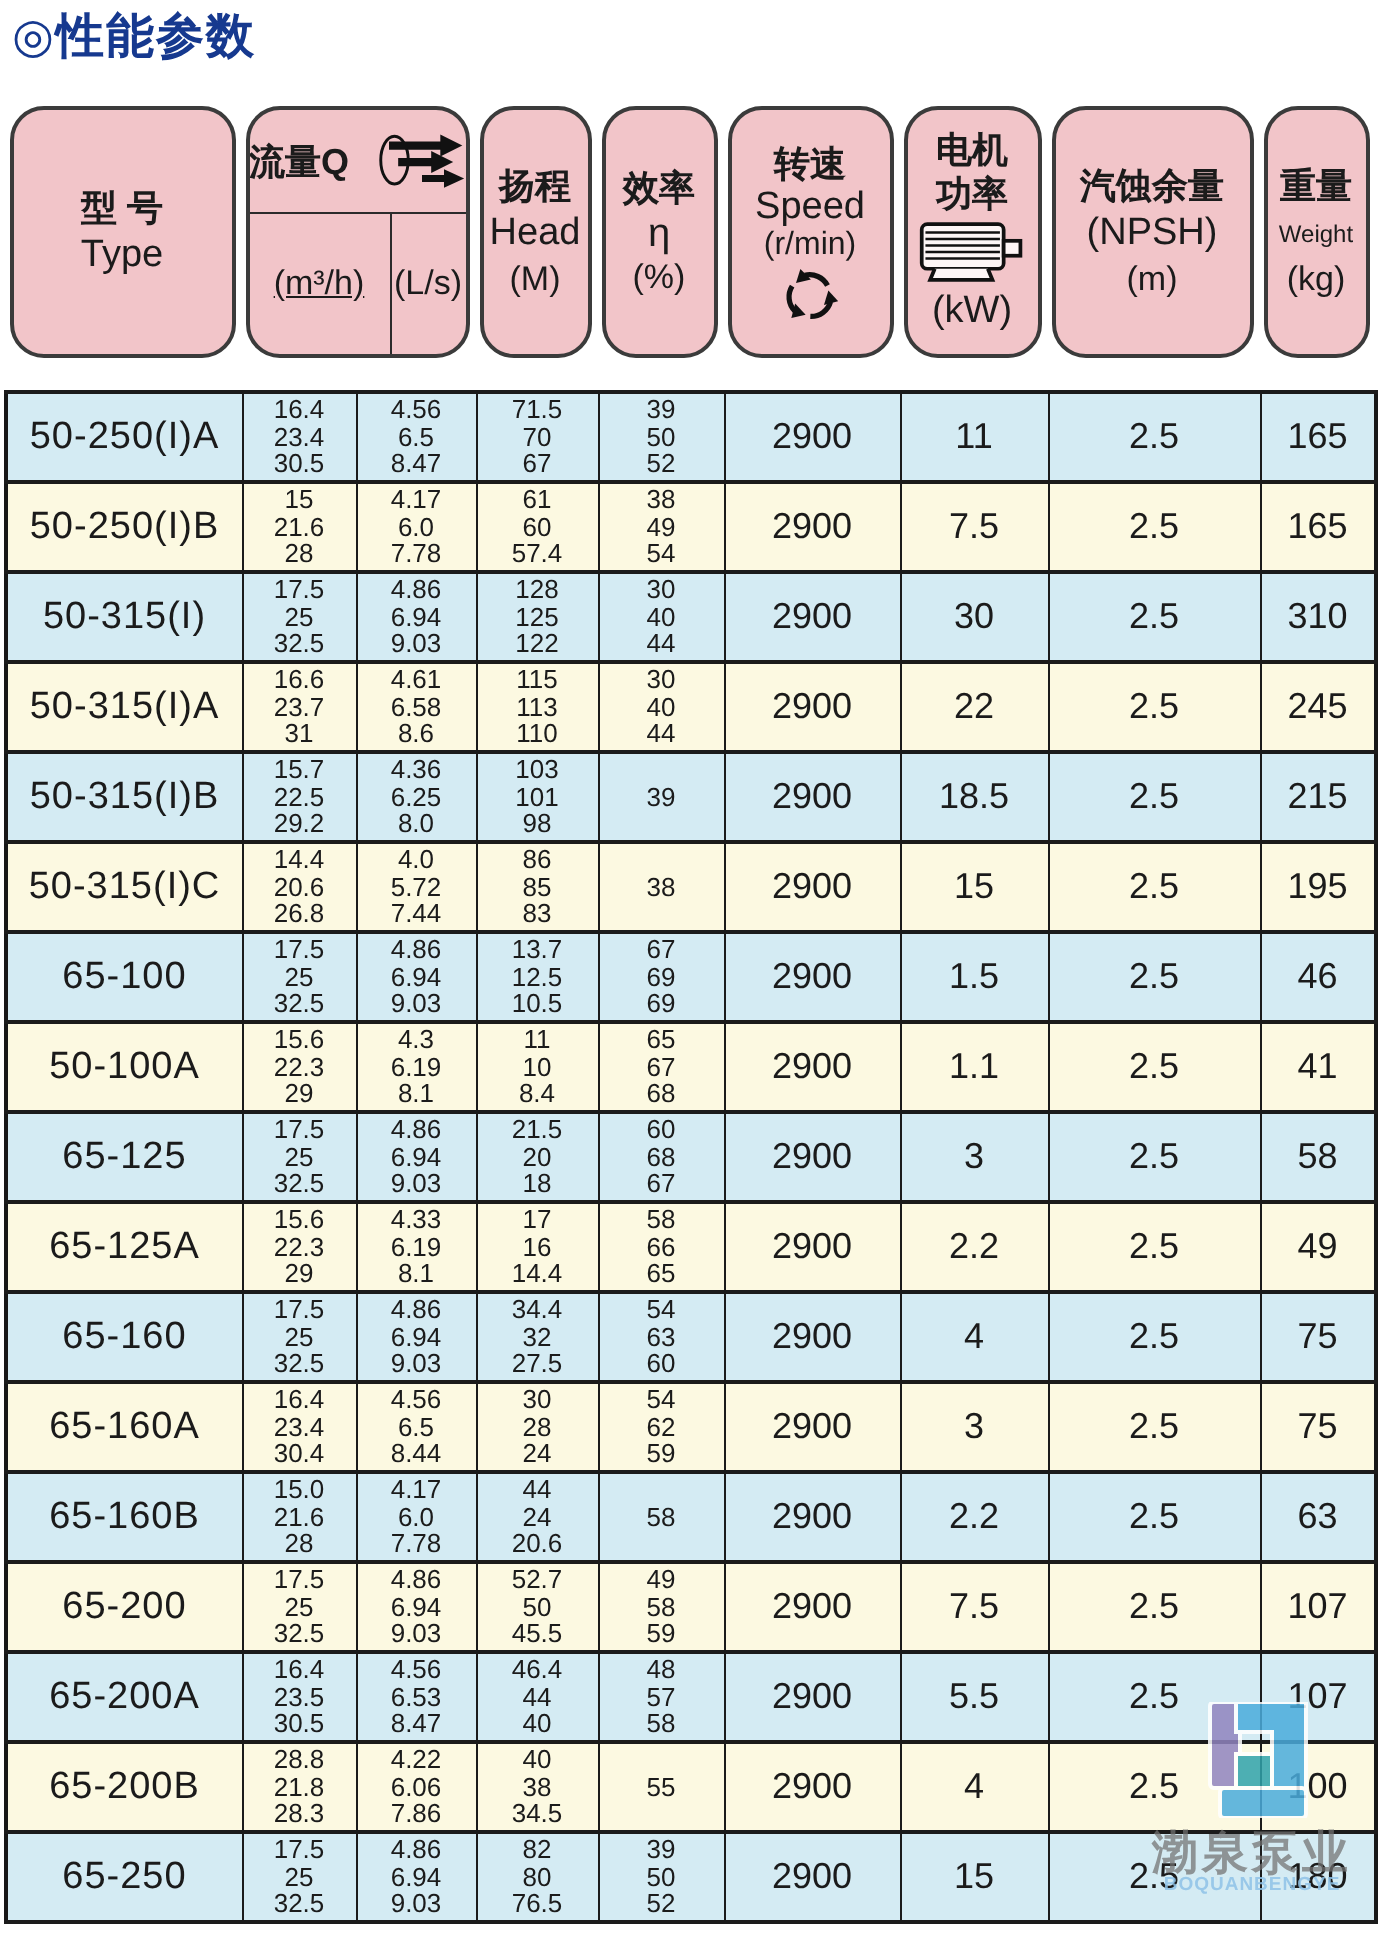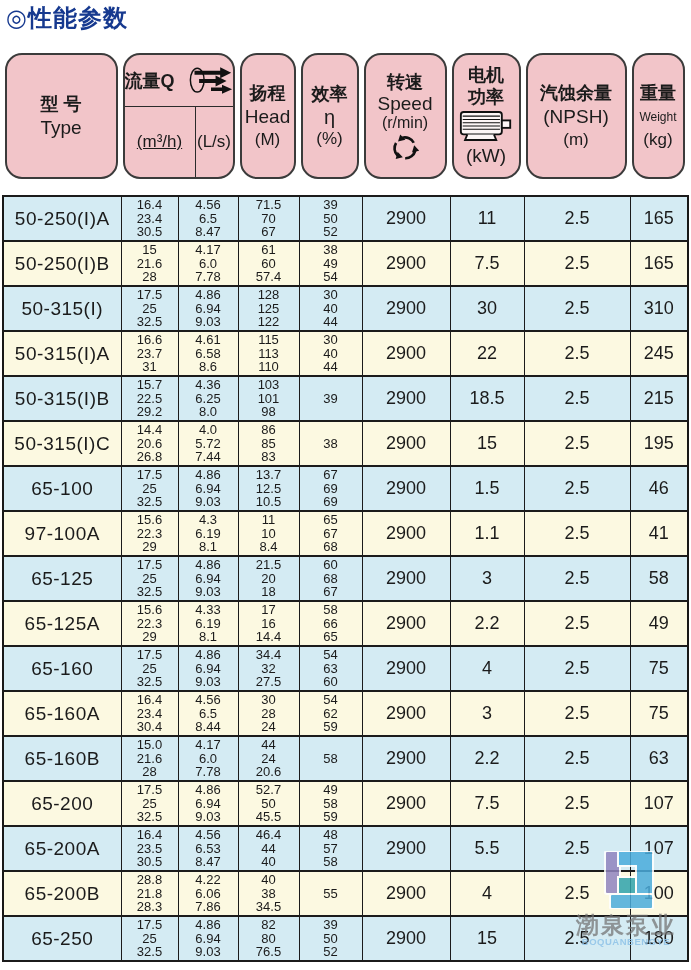--- a/index.html
+++ b/index.html
@@ -372,21 +372,21 @@
           <div>67</div>
           <div>69</div>
           <div>69</div>
         </td>
         <td class="big">2900</td>
         <td class="big">1.5</td>
         <td class="big">2.5</td>
         <td class="big">46</td>
       </tr>
       <tr class="row-yellow">
-        <td class="model">97-100A</td>
+        <td class="model">50-100A</td>
         <td class="stack">
           <div>15.6</div>
           <div>22.3</div>
           <div>29</div>
         </td>
         <td class="stack">
           <div>4.3</div>
           <div>6.19</div>
           <div>8.1</div>
         </td>

